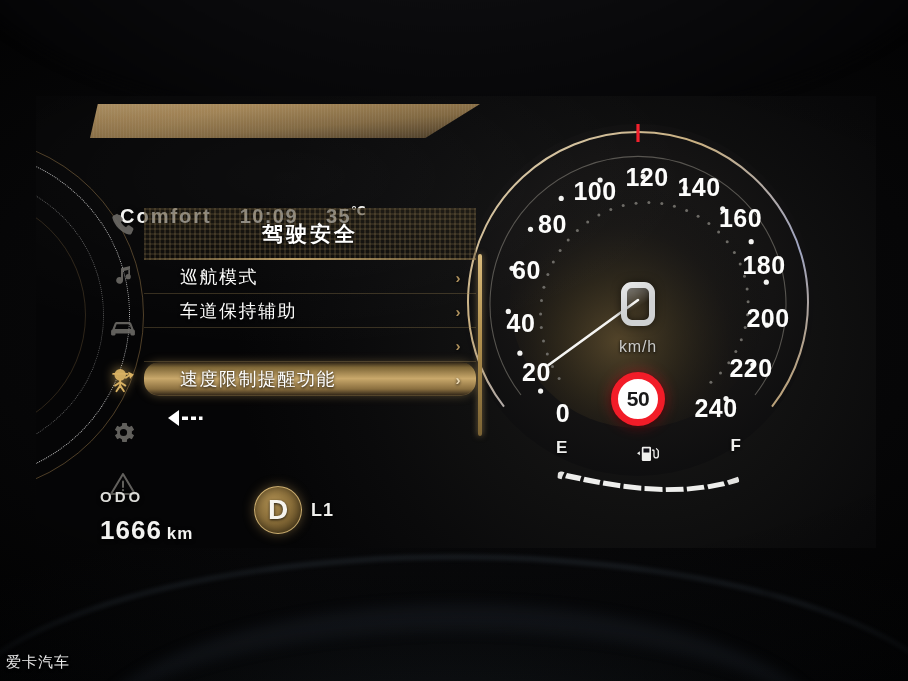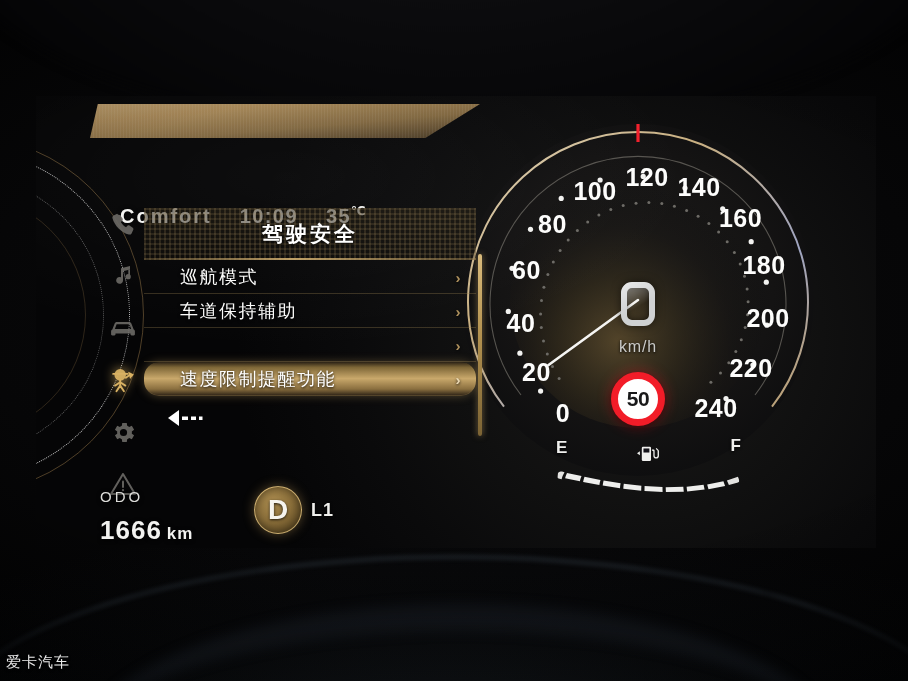--- a/index.html
+++ b/index.html
@@ -140,21 +140,21 @@
     background:linear-gradient(180deg,#d9bb7d,#b2914f 45%,#7b6334);
     border-radius:2px;
     box-shadow:0 0 6px rgba(210,175,110,.55);
   }
 
   
   #odo {
     position:absolute; left:64px; top:392px; z-index:6; color:#f2f2f0;
     text-shadow:0 1px 4px #000;
   }
-  #odo .odo-label { font-size:15px; letter-spacing:3px; font-weight:normal; color:#dcdcd9; }
+  #odo .odo-label { font-size:15px; letter-spacing:3px; font-weight:bold; color:#dcdcd9; }
   #odo .odo-value { font-size:26px; letter-spacing:1px; font-weight:bold; margin-top:10px; }
   #odo .odo-unit  { font-size:17px; letter-spacing:1px; margin-left:5px; font-weight:bold; }
 
   #gear-wrap {
     position:absolute; left:218px; top:390px; z-index:6;
     display:flex; align-items:center; gap:9px;
   }
   #gear-badge {
     width:48px; height:48px; border-radius:50%;
     background:radial-gradient(circle at 38% 32%, #a98a4e 0%, #8b6f3a 45%, #5e4a24 80%, #3b2f17 100%);

